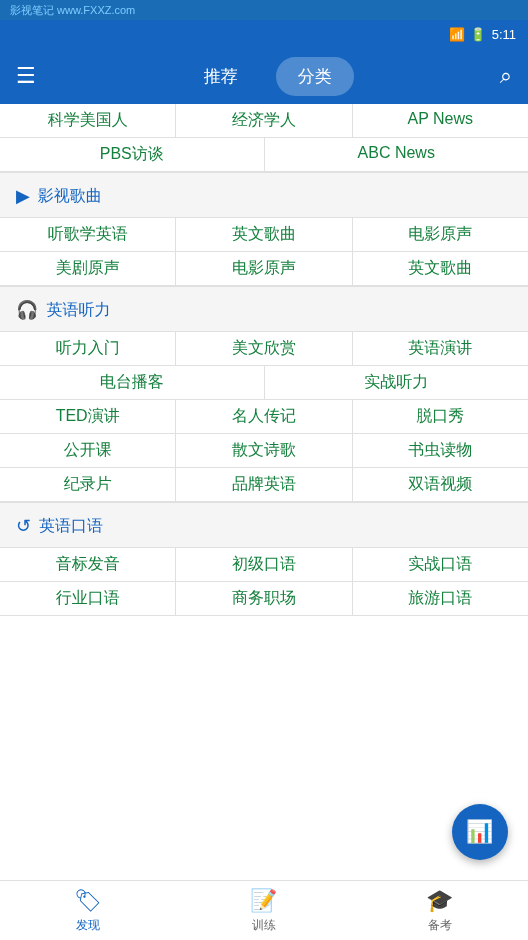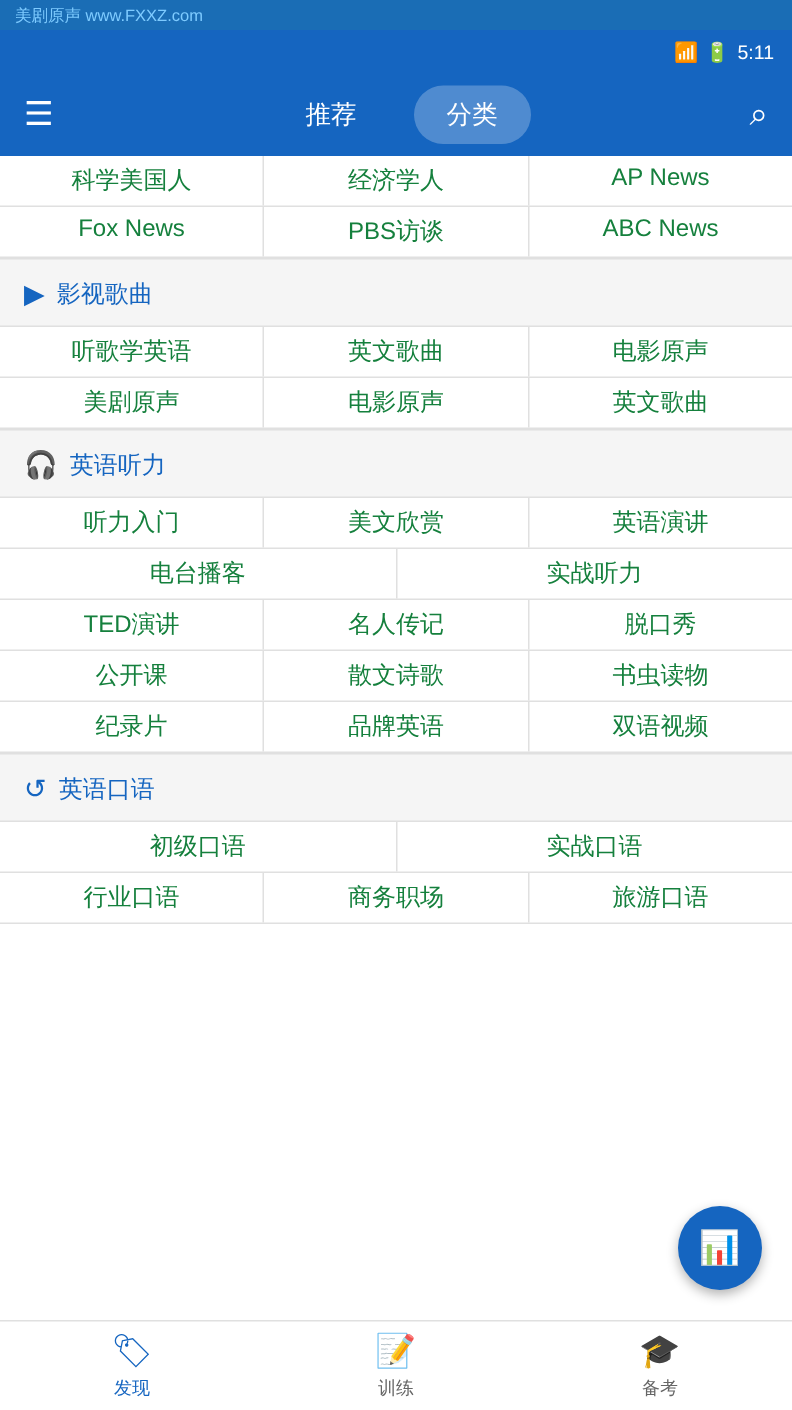--- a/index.html
+++ b/index.html
@@ -136,21 +136,21 @@
       text-align: left;
       height: 20px;
       display: flex;
       align-items: center;
     }
   </style>
 </head>
 <body>
 
 <div class="watermark">
-  <span>美剧原声 www.FXXZ.com</span>
+  <span>影视笔记 www.FXXZ.com</span>
 </div>
 
 <div class="status-bar">
   <div class="status-icons">
     <span>📶</span>
     <span>🔋</span>
     <span>5:11</span>
   </div>
 </div>
 
@@ -169,21 +169,20 @@
 
 <div class="content">
 
   <div id="top-grid">
       <div class="grid-row">
         <div class="grid-cell">科学美国人</div>
         <div class="grid-cell">经济学人</div>
         <div class="grid-cell">AP News</div>
       </div>
       <div class="grid-row">
-        <div class="grid-cell">Fox News</div>
         <div class="grid-cell">PBS访谈</div>
         <div class="grid-cell">ABC News</div>
       </div>
     </div>
 
   <div id="sections-container">
       <div class="section-header">
         <span class="section-icon" style="color: rgb(21, 101, 192);">▶</span>
         <span class="section-title">影视歌曲</span>
       </div>
@@ -223,20 +222,21 @@
       <div class="grid-row">
         <div class="grid-cell">纪录片</div>
         <div class="grid-cell">品牌英语</div>
         <div class="grid-cell">双语视频</div>
       </div>
       <div class="section-header">
         <span class="section-icon" style="color: rgb(21, 101, 192);">↺</span>
         <span class="section-title">英语口语</span>
       </div>
       <div class="grid-row">
+        <div class="grid-cell">音标发音</div>
         <div class="grid-cell">初级口语</div>
         <div class="grid-cell">实战口语</div>
       </div>
       <div class="grid-row">
         <div class="grid-cell">行业口语</div>
         <div class="grid-cell">商务职场</div>
         <div class="grid-cell">旅游口语</div>
       </div>
     </div>
 

